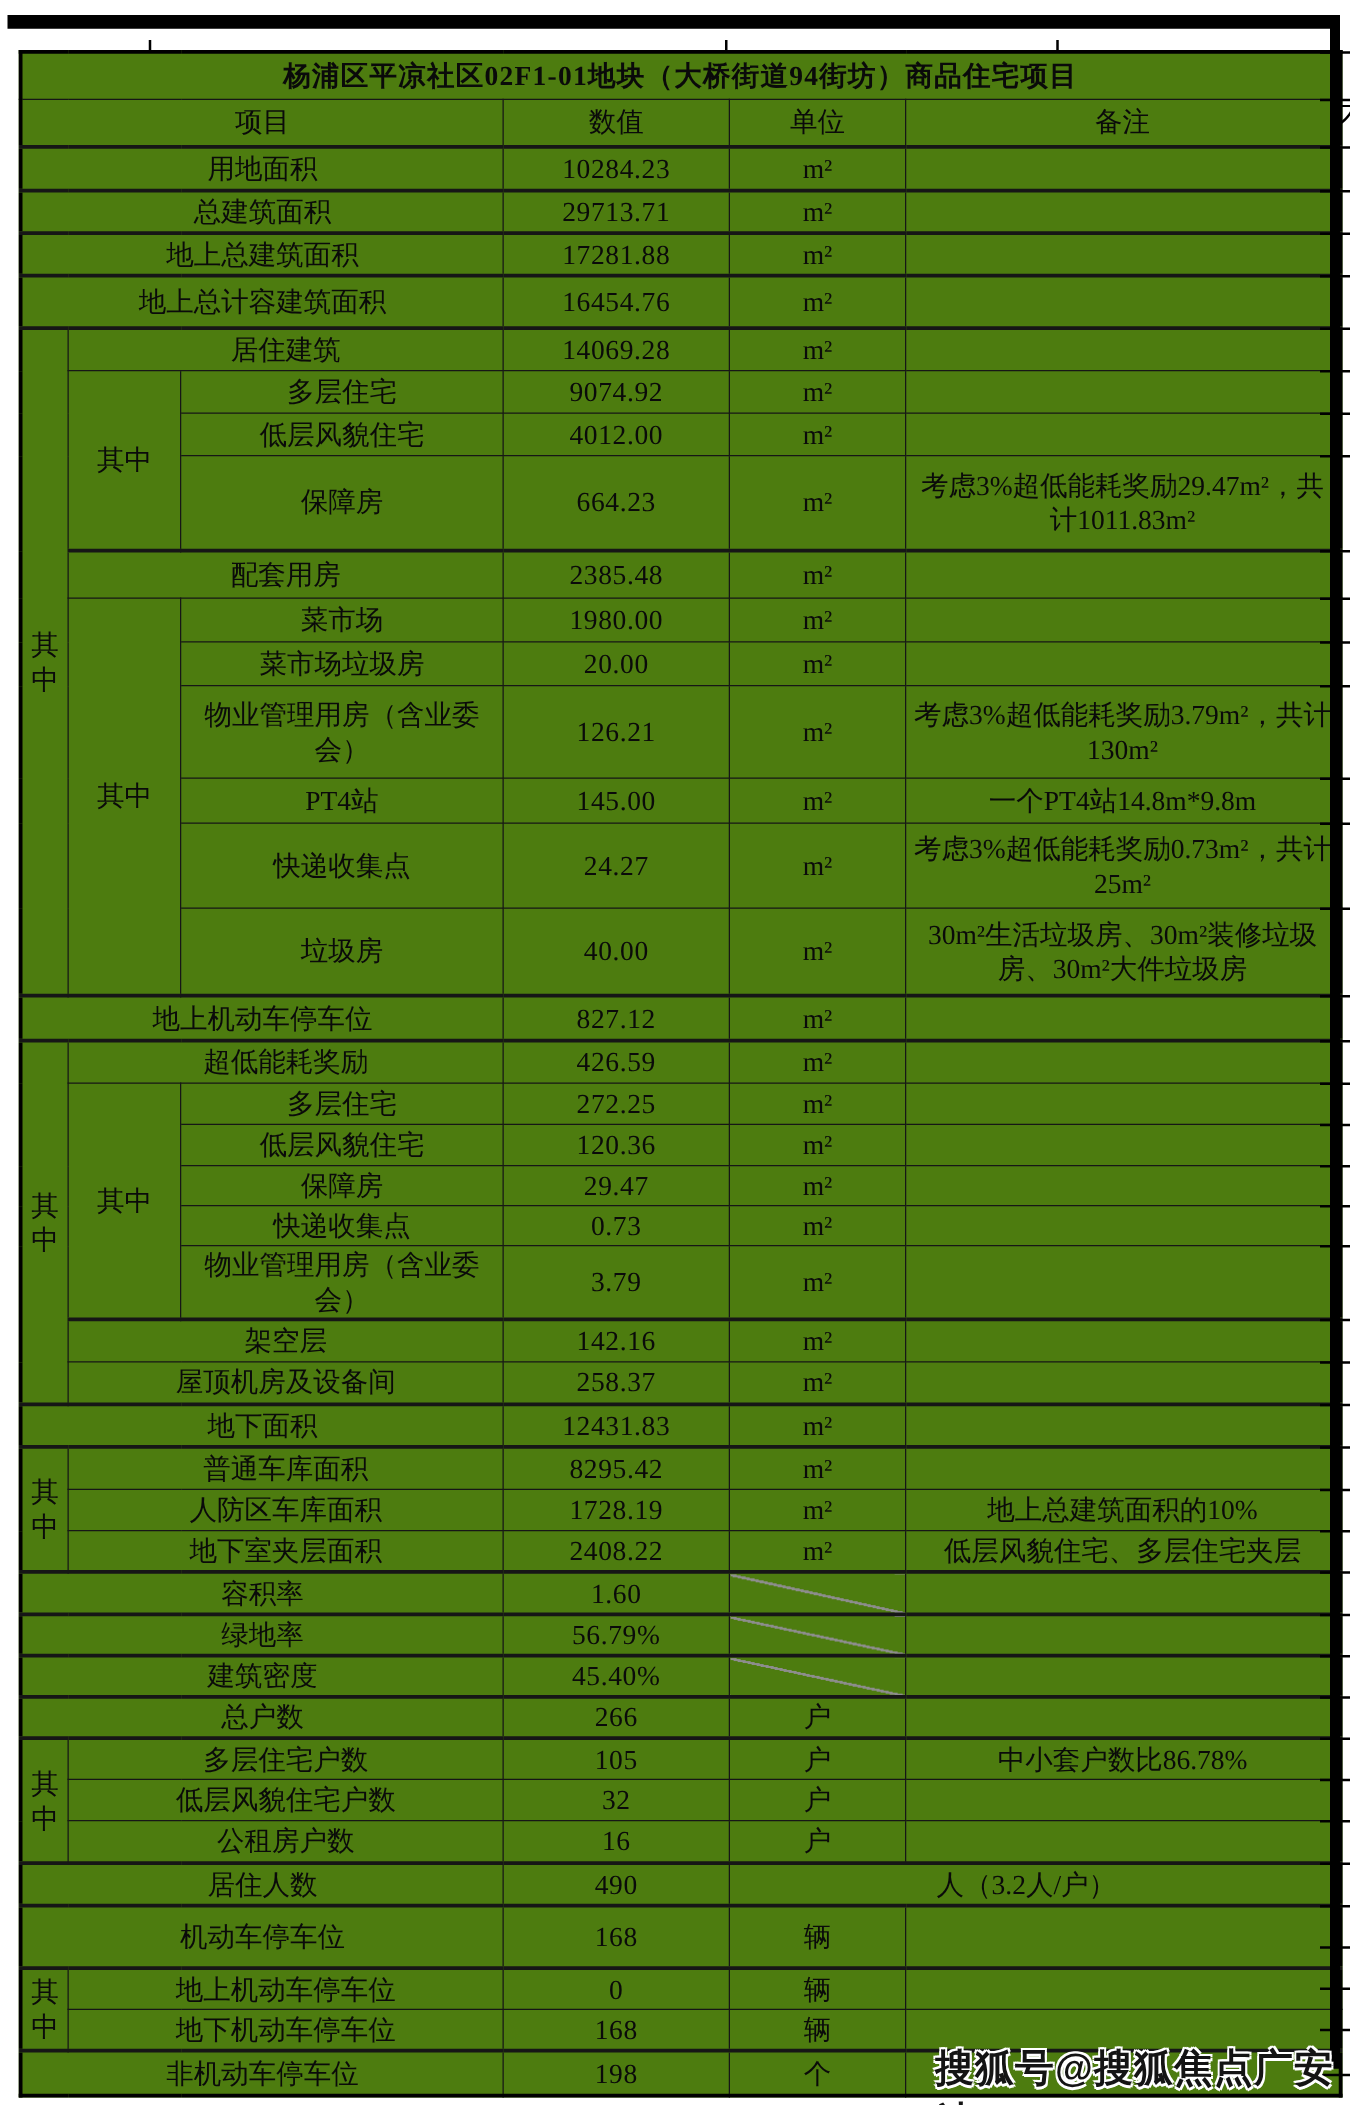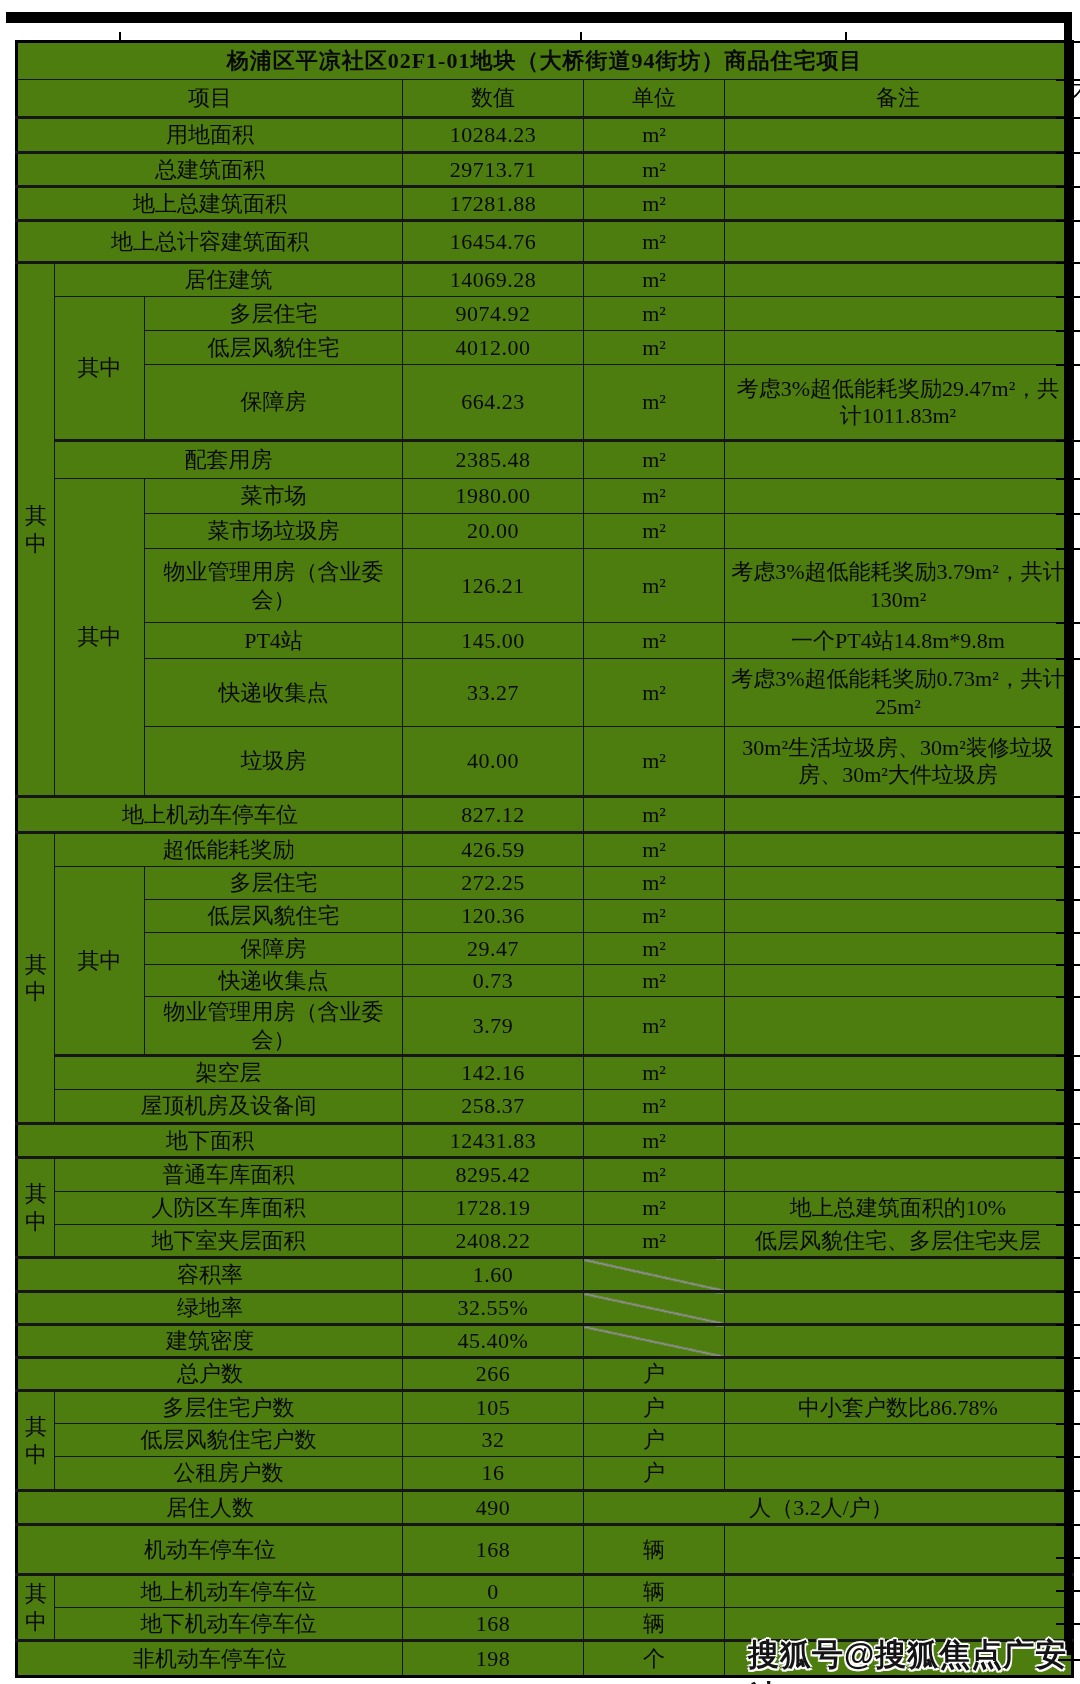--- a/index.html
+++ b/index.html
@@ -171,21 +171,21 @@
     <td class="remark">考虑3%超低能耗奖励3.79m²，共计130m²</td>
   </tr>
   <tr style="height:36px">
     <td>PT4站</td>
     <td class="val">145.00</td>
     <td>m²</td>
     <td class="remark">一个PT4站14.8m*9.8m</td>
   </tr>
   <tr style="height:68px">
     <td>快递收集点</td>
-    <td class="val">33.27</td>
+    <td class="val">24.27</td>
     <td>m²</td>
     <td class="remark">考虑3%超低能耗奖励0.73m²，共计25m²</td>
   </tr>
   <tr style="height:70px">
     <td>垃圾房</td>
     <td class="val">40.00</td>
     <td>m²</td>
     <td class="remark">30m²生活垃圾房、30m²装修垃圾房、30m²大件垃圾房</td>
   </tr>
 
@@ -274,21 +274,21 @@
   </tr>
 
   <tr class="sec" style="height:34px">
     <td colspan="3">容积率</td>
     <td class="val">1.60</td>
     <td class="slash"></td>
     <td class="remark"></td>
   </tr>
   <tr class="sec" style="height:33px">
     <td colspan="3">绿地率</td>
-    <td class="val">32.55%</td>
+    <td class="val">56.79%</td>
     <td class="slash"></td>
     <td class="remark"></td>
   </tr>
   <tr class="sec" style="height:33px">
     <td colspan="3">建筑密度</td>
     <td class="val">45.40%</td>
     <td class="slash"></td>
     <td class="remark"></td>
   </tr>
 

